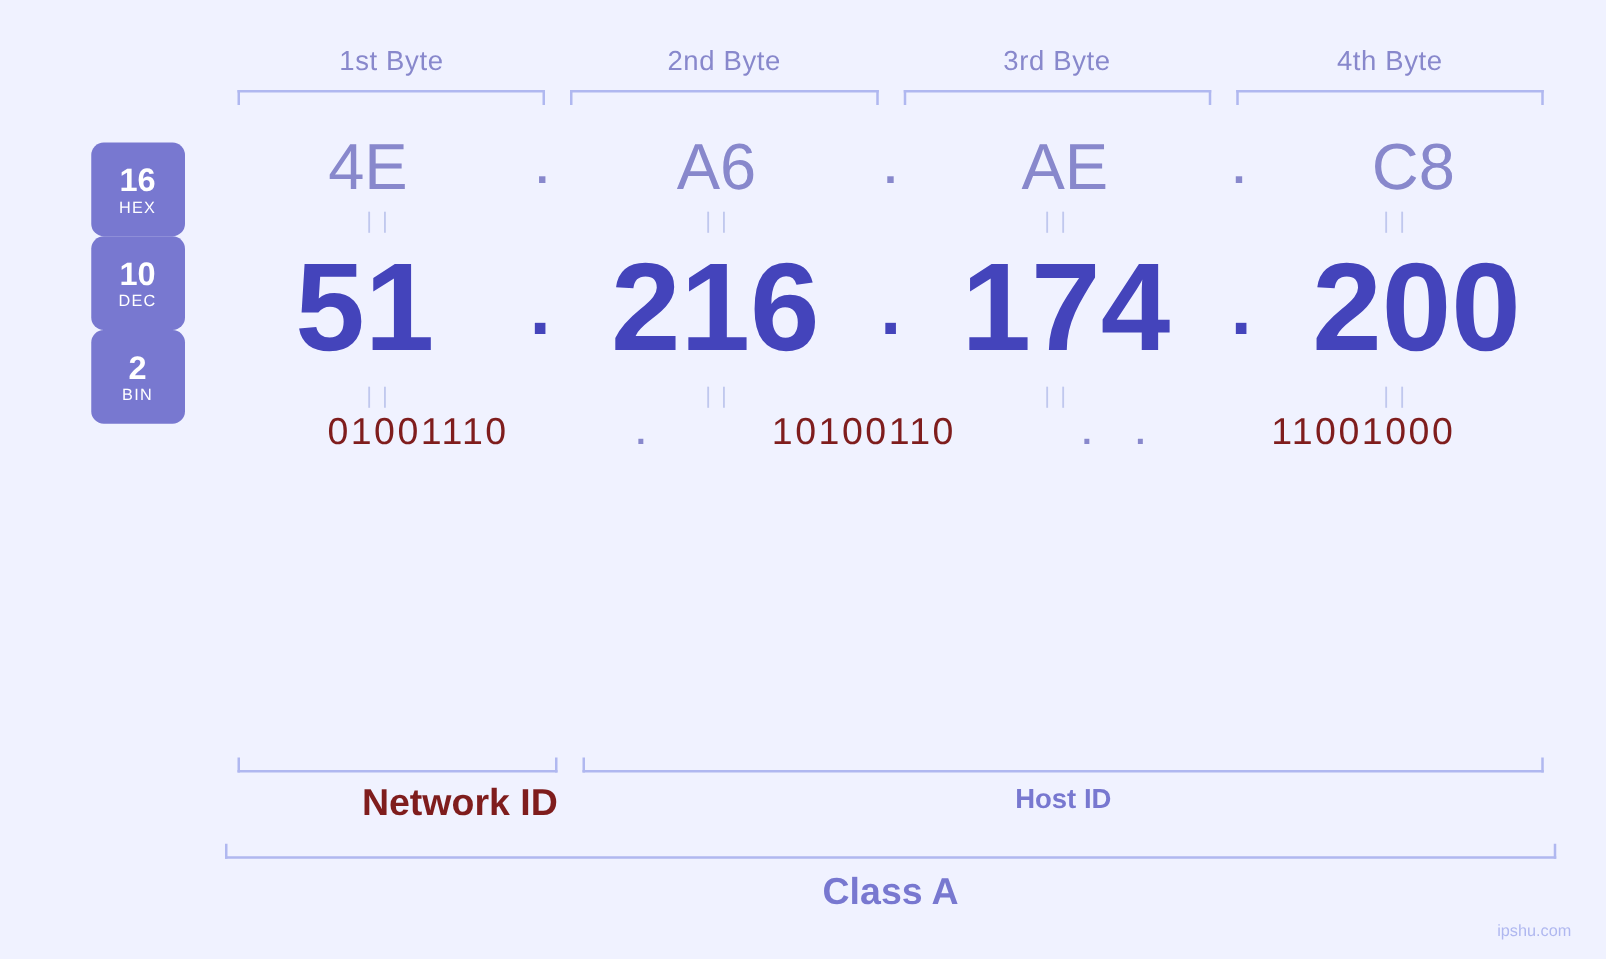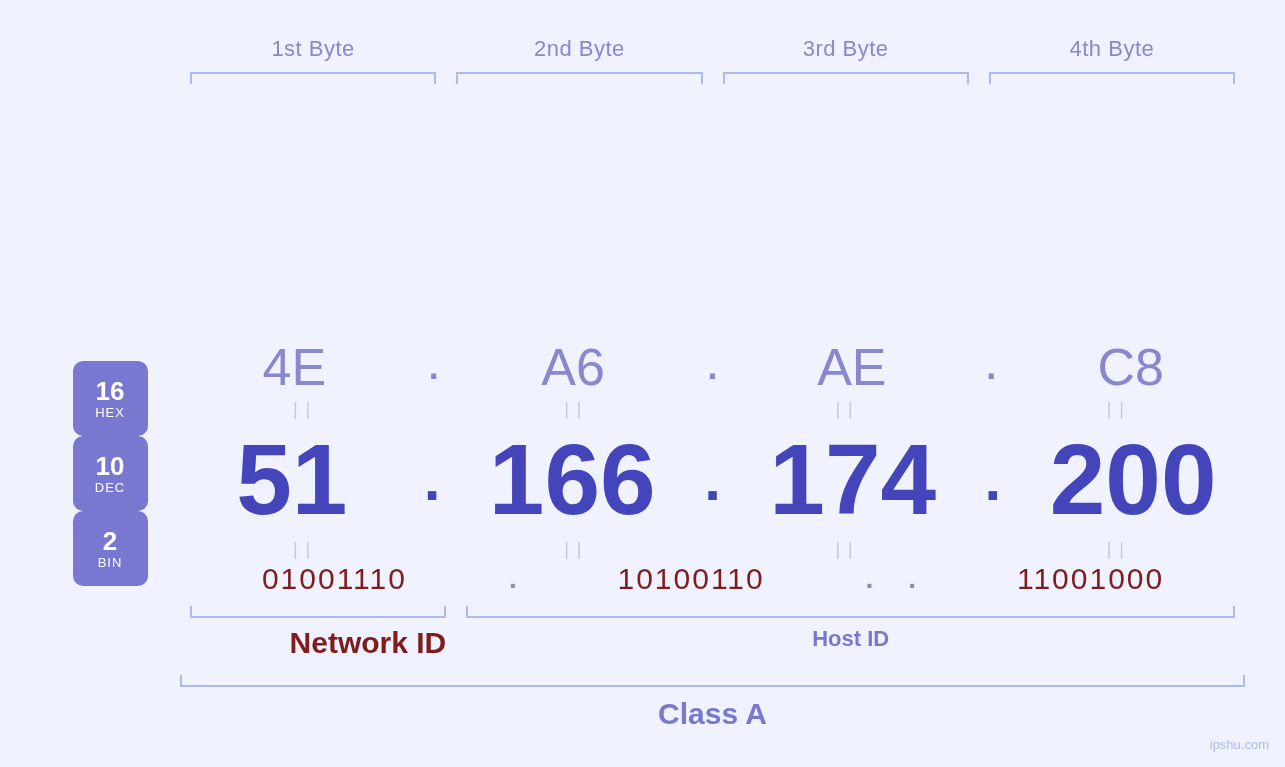--- a/index.html
+++ b/index.html
@@ -57,21 +57,21 @@
       border-top: 2px solid #b0b8f0;
       border-left: 2px solid #b0b8f0;
       border-right: 2px solid #b0b8f0;
     }
 
     
     .main-content {
       display: flex;
       width: 100%;
       flex: 1;
-      align-items: flex-end;
+      align-items: flex-start;
     }
 
     
     .badges-col {
       width: 140px;
       display: flex;
       flex-direction: column;
       justify-content: space-around;
       align-items: center;
       padding: 10px 0;
@@ -218,21 +218,21 @@
       text-align: center;
       color: #7878d0;
       font-size: 30px;
       font-weight: bold;
     }
 
     
     .watermark {
       position: absolute;
       bottom: 15px;
-      right: 16px;
+      right: 28px;
       color: #b0b8f0;
       font-size: 13px;
     }
 
     
     .connector-row {
       display: flex;
       padding: 0 10px;
       justify-content: space-around;
     }
@@ -318,21 +318,21 @@
         <div class="dot-cell"></div>
         <div class="connector-cell">||</div>
       </div>
 
       <div class="values-row">
         <div class="byte-value">
           <span class="dec-value">51</span>
         </div>
         <span class="dot" style="font-size:60px; color:#4444bb;">.</span>
         <div class="byte-value">
-          <span class="dec-value">166</span>
+          <span class="dec-value">216</span>
         </div>
         <span class="dot" style="font-size:60px; color:#4444bb;">.</span>
         <div class="byte-value">
           <span class="dec-value">174</span>
         </div>
         <span class="dot" style="font-size:60px; color:#4444bb;">.</span>
         <div class="byte-value">
           <span class="dec-value">200</span>
         </div>
       </div>

